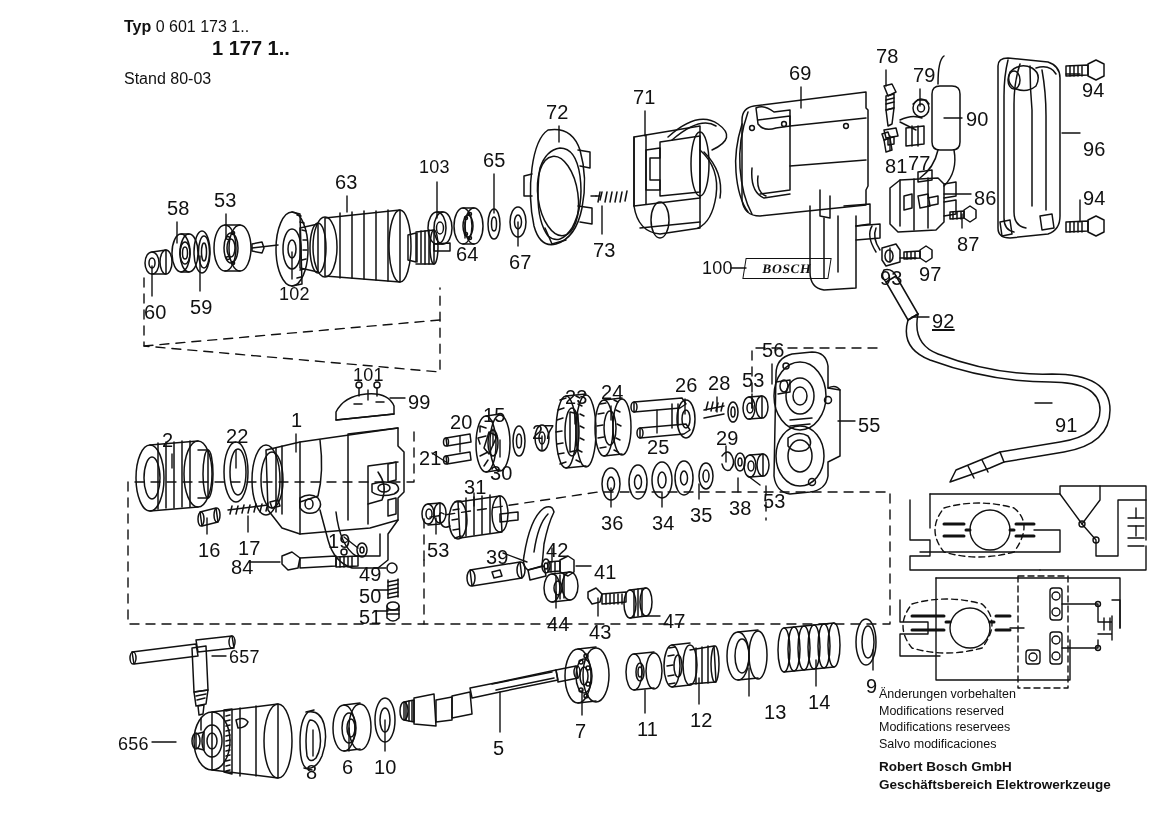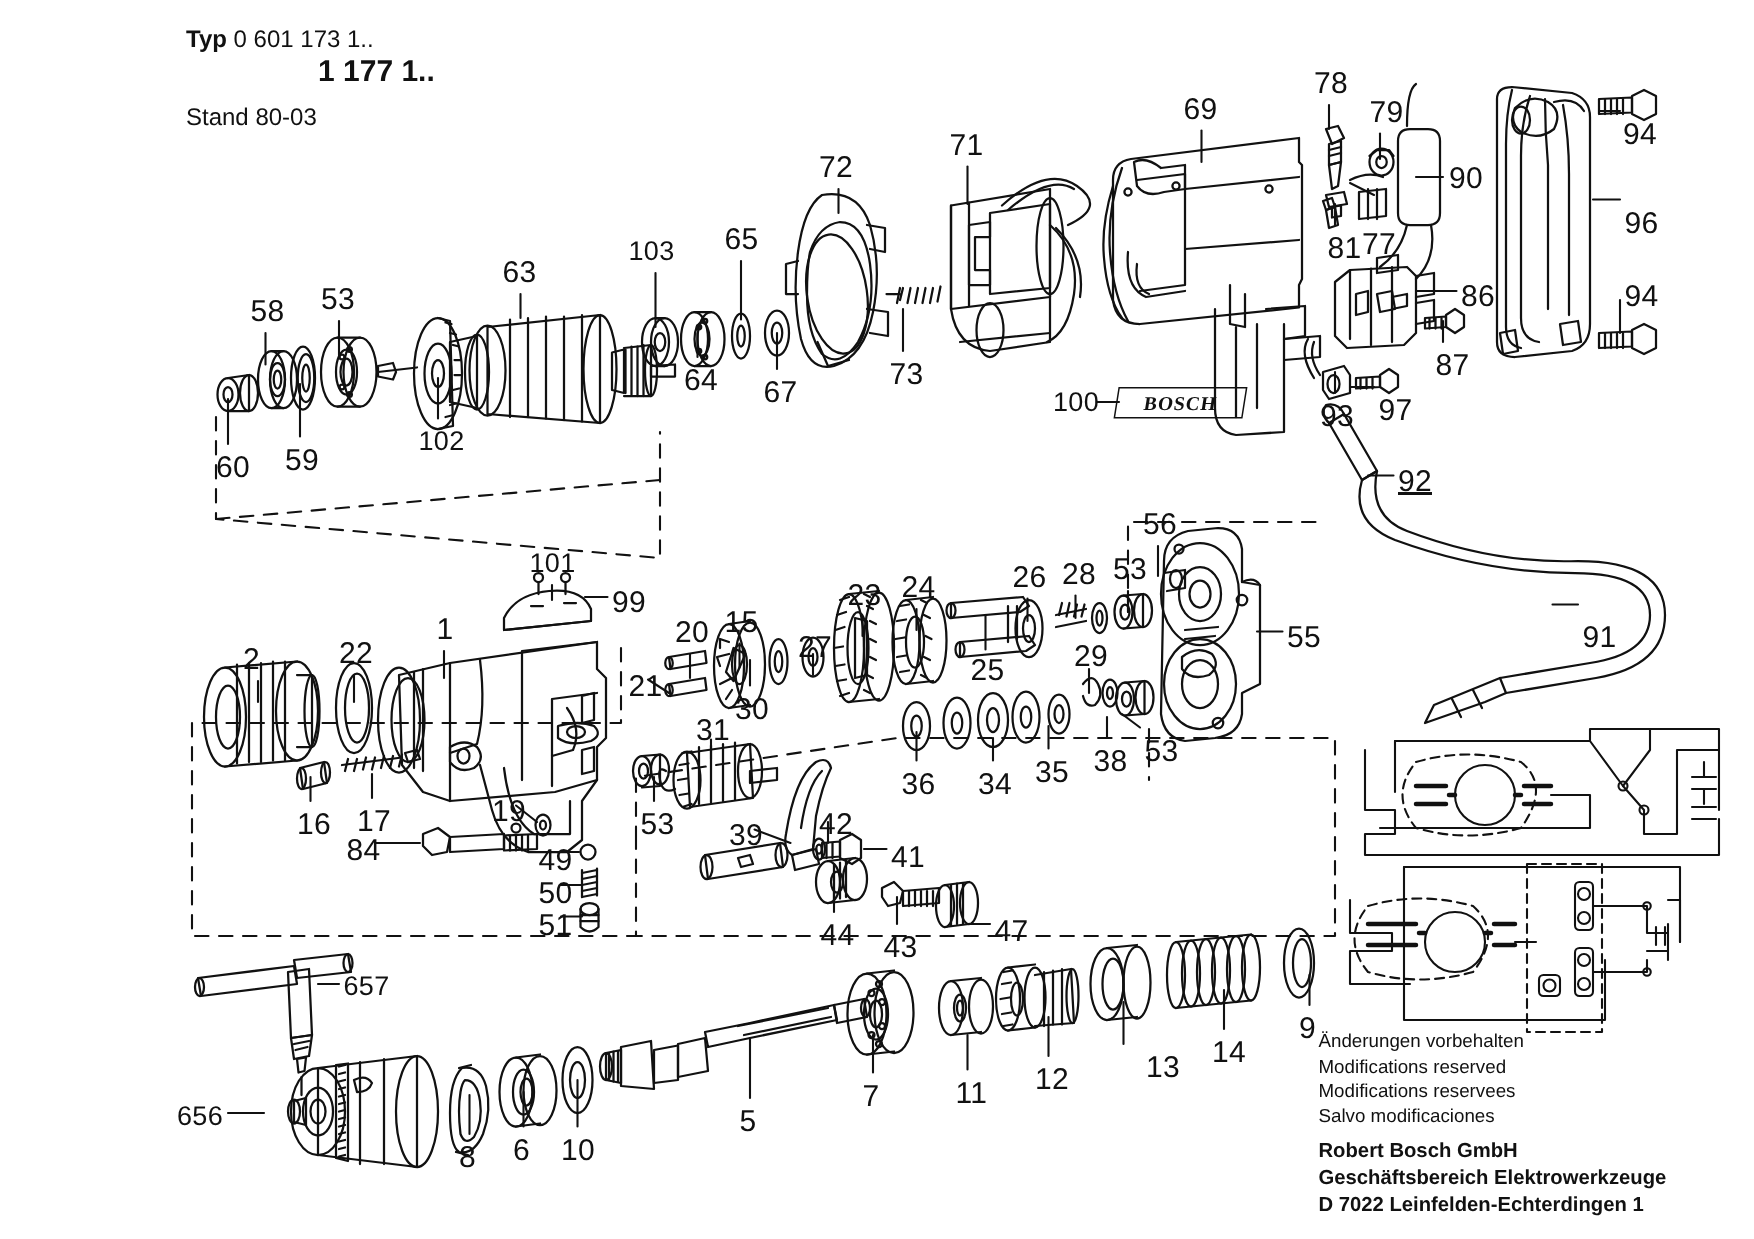--- a/index.html
+++ b/index.html
@@ -53,21 +53,20 @@
   </div>
 
   <div id="footer">
     <div class="small">Änderungen vorbehalten</div>
     <div class="small">Modifications reserved</div>
     <div class="small">Modifications reservees</div>
     <div class="small">Salvo modificaciones</div>
     <div class="gap"></div>
     <div class="bold">Robert Bosch GmbH</div>
     <div class="bold">Geschäftsbereich Elektrowerkzeuge</div>
-    <div class="bold">D 7022 Leinfelden-Echterdingen 1</div>
   </div>
 
   <div id="nameplate">BOSCH</div>
 
   <svg id="svg-layer" viewBox="0 0 1169 826">
     <g fill="none" stroke="#111" stroke-width="1.5" stroke-linejoin="round" stroke-linecap="round">
 
       <g>
         <ellipse cx="152" cy="263" rx="7" ry="11"></ellipse>
         <path d="M152 252 L166 250 L166 274 L152 274"></path>

